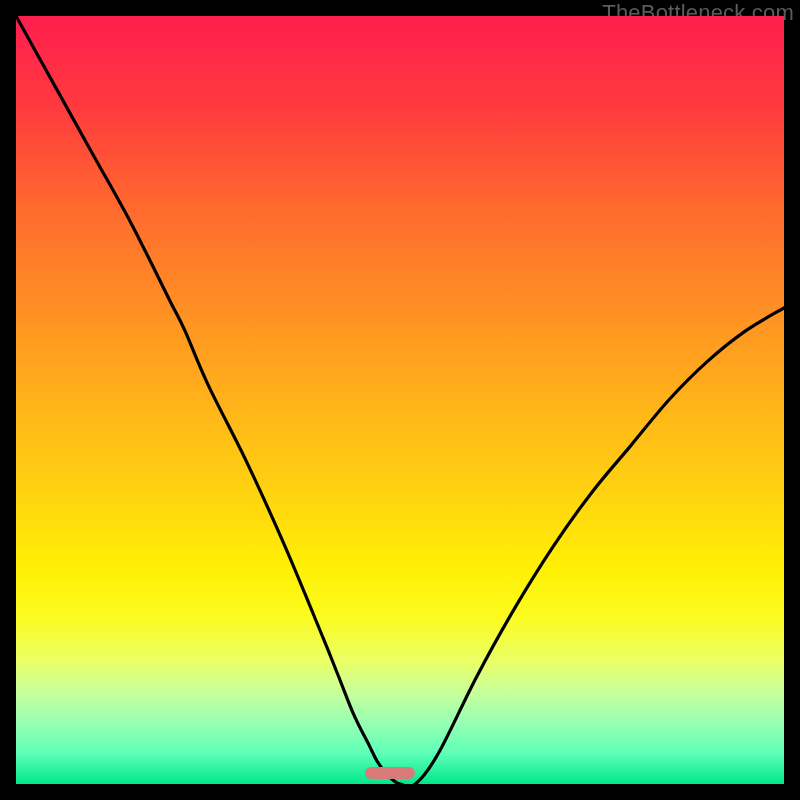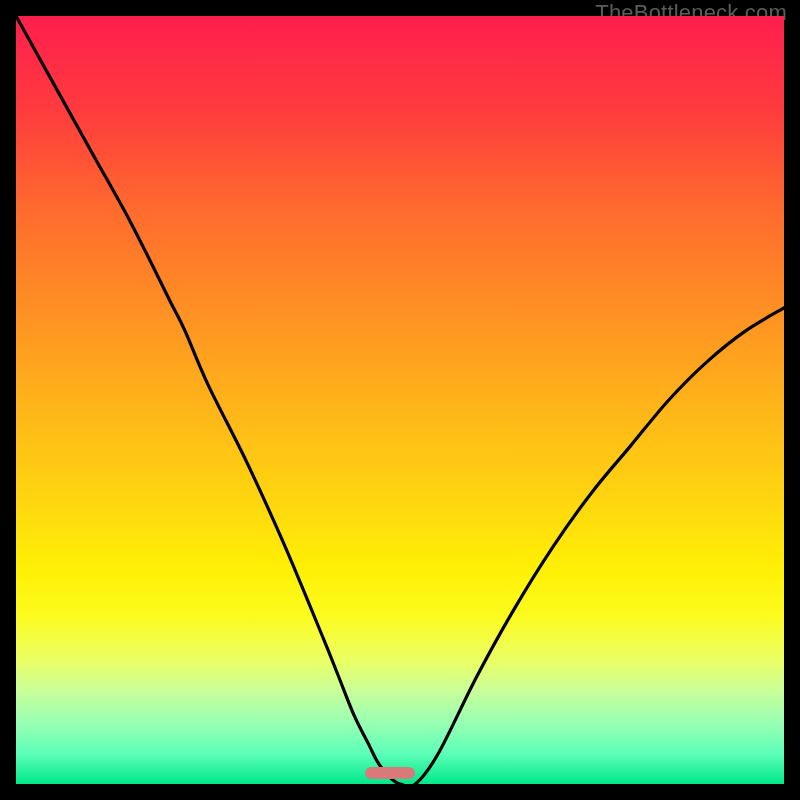--- a/index.html
+++ b/index.html
@@ -51,21 +51,21 @@
     height: 768px;
   }
   .marker {
     position: absolute;
     background: #d97a7a;
     border-radius: 6px;
   }
   .watermark {
     position: absolute;
     top: 0px;
-    right: 13px;
+    right: 6px;
     color: #5c5c5c;
     font-size: 22px;
     letter-spacing: 0.2px;
     font-weight: 500;
   }
 </style>
 </head>
 <body>
 
 <div class="watermark">TheBottleneck.com</div>

